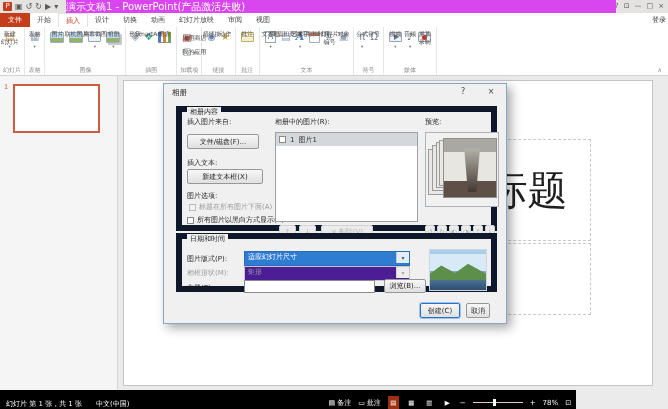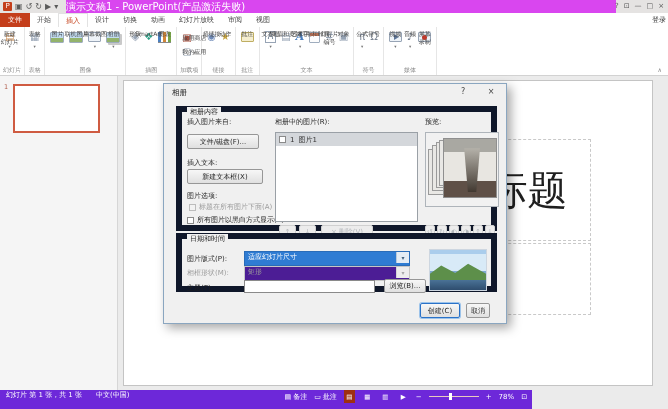--- a/index.html
+++ b/index.html
@@ -55,21 +55,21 @@
   .thumb{position:absolute;left:13px;top:8px;width:87px;height:49px;background:#fff;border:2px solid #cf5b41;}
 
   
   .canvas{position:absolute;left:119px;top:76px;right:0;bottom:19px;background:#ebebeb;}
   .slide{position:absolute;left:4px;top:4px;width:530px;height:306px;background:#fff;border:1px solid #c4c4c4;overflow:hidden;}
   .ph{position:absolute;border:1px dashed #c9c9c9;}
   .ph-title{left:100px;top:58px;width:367px;height:102px;display:flex;align-items:center;justify-content:center;font-size:40px;color:#1f1f1f;font-family:"DejaVu Serif",serif;white-space:nowrap;overflow:visible;}
   .ph-sub{left:100px;top:162px;width:367px;height:72px;}
 
   
-  .statusbar{position:absolute;left:0;bottom:0;width:532px;height:19px;background:#6d28d9;color:#fff;display:flex;align-items:flex-start;font-size:7px;}
+  .statusbar{position:absolute;left:0;bottom:0;width:576px;height:19px;background:#000000;color:#fff;display:flex;align-items:flex-end;font-size:7px;}
   .sb-left{display:flex;gap:14px;padding-left:6px;}
   .sb-right{margin-left:auto;display:flex;align-items:center;gap:7px;padding-right:5px;}
   .sb-item{display:flex;align-items:center;gap:2px;}
   .sb-ic{font-size:7px;}
   .viewbtn{width:11px;height:13px;display:flex;align-items:center;justify-content:center;font-size:6.5px;}
   .viewbtn.active{background:#9e2f12;}
   .zoomline{position:relative;width:50px;height:1px;background:#e8c9bf;}
   .zoomthumb{position:absolute;top:-3px;width:3px;height:7px;background:#fff;}
 
   

